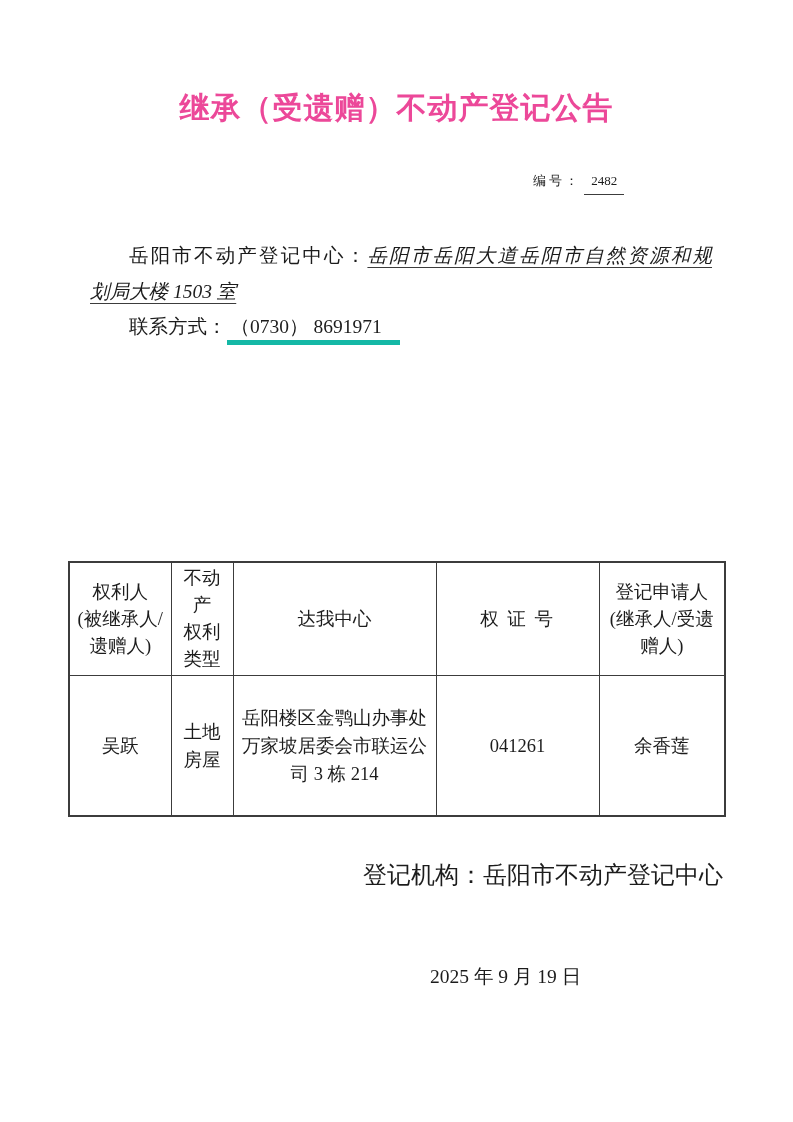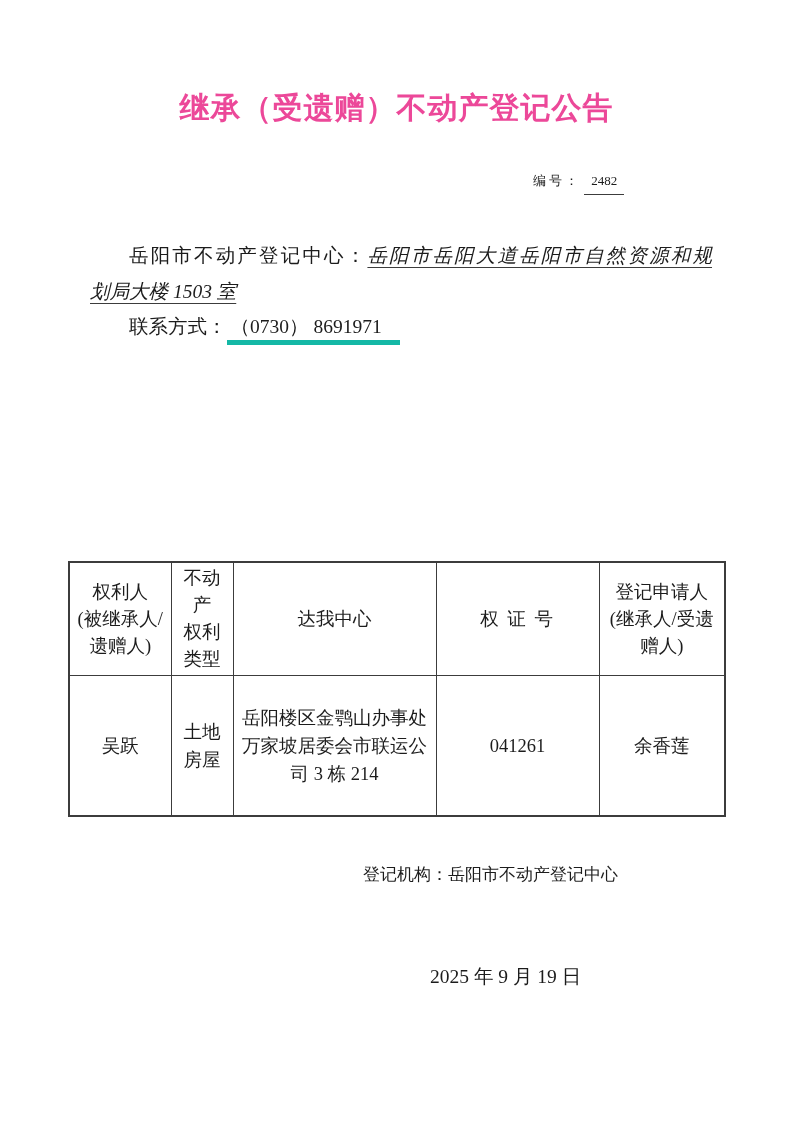--- a/index.html
+++ b/index.html
@@ -42,21 +42,21 @@
   .notice-table th,.notice-table td{
     border:1px solid #3c3c3c;text-align:center;vertical-align:middle;
     font-weight:normal;padding:2px 4px;overflow:hidden;
   }
   .notice-table{border:2px solid #3c3c3c;}
   .notice-table th{font-size:18.5px;line-height:27px;white-space:pre-line;height:77px;}
   .notice-table td{font-size:18.5px;line-height:28px;white-space:pre-line;height:135px;}
   .th-cert{letter-spacing:2px;}
   .col1{width:102px;}.col2{width:62px;}.col3{width:203px;}.col4{width:163px;}.col5{width:126px;}
   .agency-line{
-    position:absolute;top:862px;left:363px;font-size:17px;line-height:26px;white-space:nowrap;
+    position:absolute;top:862px;left:363px;font-size:24px;line-height:26px;white-space:nowrap;
   }
   .date-line{
     position:absolute;top:964px;left:430px;font-size:19.5px;line-height:26px;white-space:nowrap;
   }
 </style>
 </head>
 <body>
 
 <div class="page">
 

